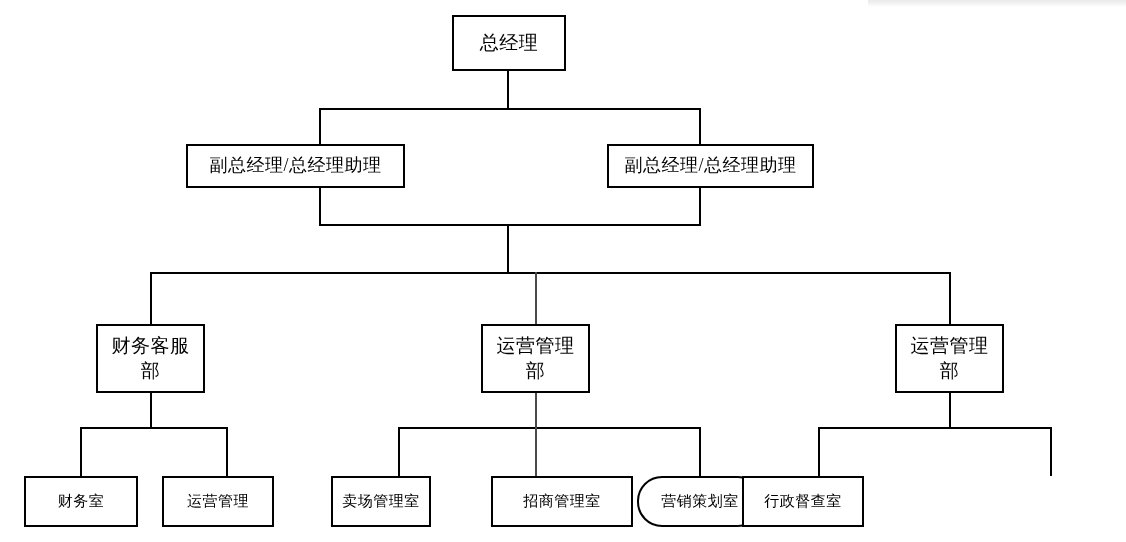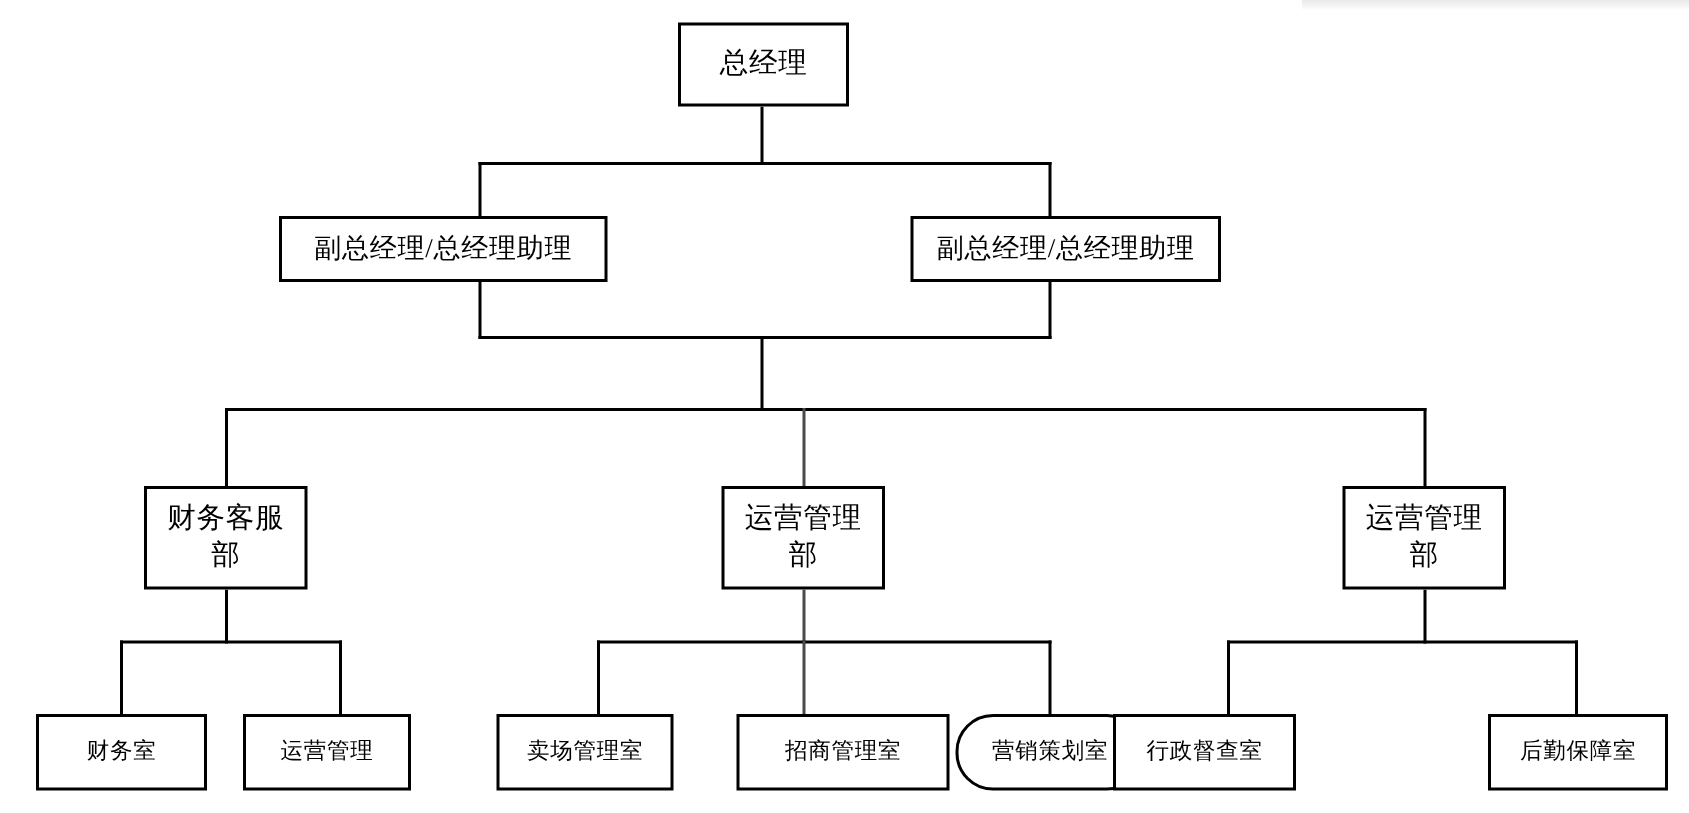--- a/index.html
+++ b/index.html
@@ -127,33 +127,30 @@
   </div>
 
   <div class="node lvl3" style="left:24px; top:476px; width:114px; height:51px;">
     <span class="label">财务室</span>
   </div>
 
   <div class="node lvl3" style="left:162px; top:476px; width:112px; height:51px;">
     <span class="label">运营管理</span>
   </div>
 
-  <div class="node lvl3" style="left:331px; top:476px; width:118px; height:51px;">
+  <div class="node lvl3" style="left:331px; top:476px; width:100px; height:51px;">
     <span class="label">卖场管理室</span>
   </div>
 
   <div class="node lvl3" style="left:491px; top:476px; width:142px; height:51px;">
     <span class="label">招商管理室</span>
   </div>
 
   <div class="node lvl3" style="left:637px; top:476px; width:126px; height:51px;border-radius:25px;">
     <span class="label">营销策划室</span>
   </div>
 
   <div class="node lvl3" style="left:742px; top:476px; width:122px; height:51px;">
     <span class="label">行政督查室</span>
   </div>
 
-  <div class="node lvl3" style="left:992px; top:476px; width:120px; height:51px;">
-    <span class="label">后勤保障室</span>
-  </div>
 
 </div>
 
 </body></html>

